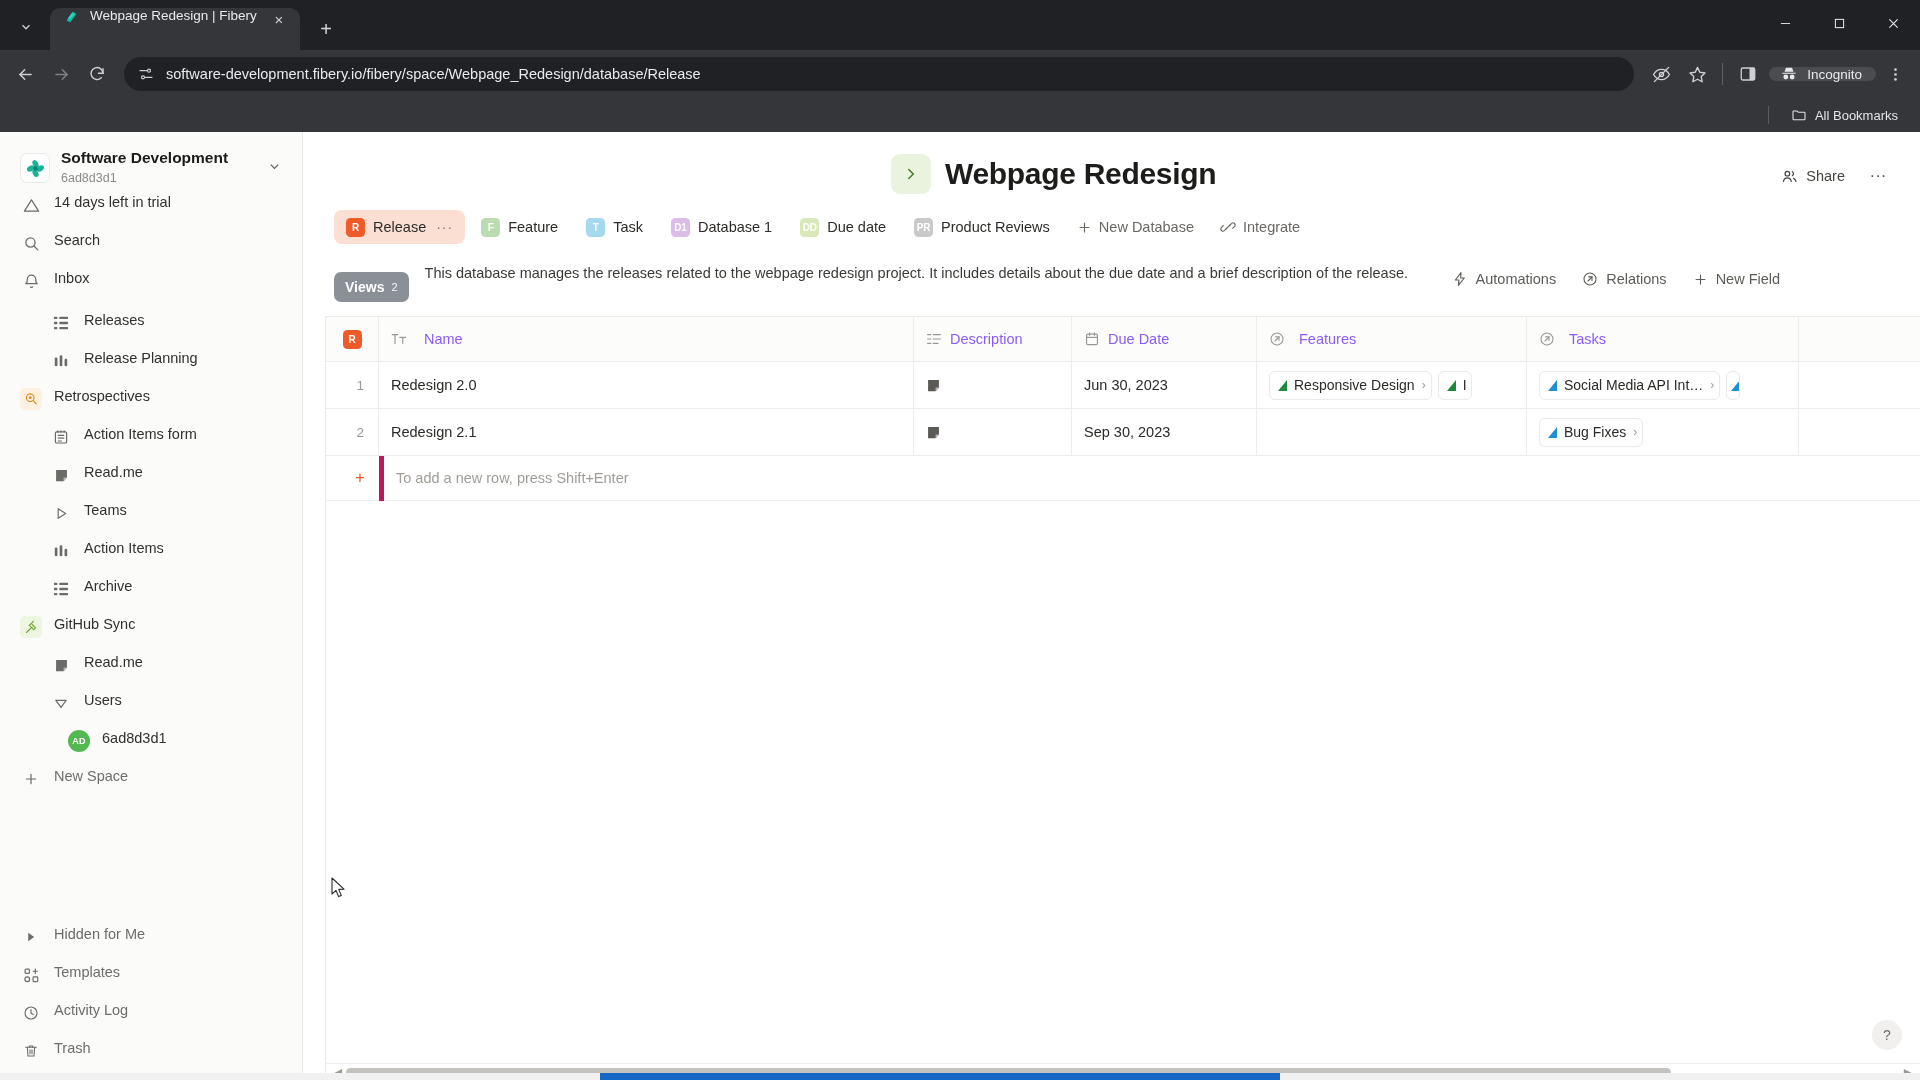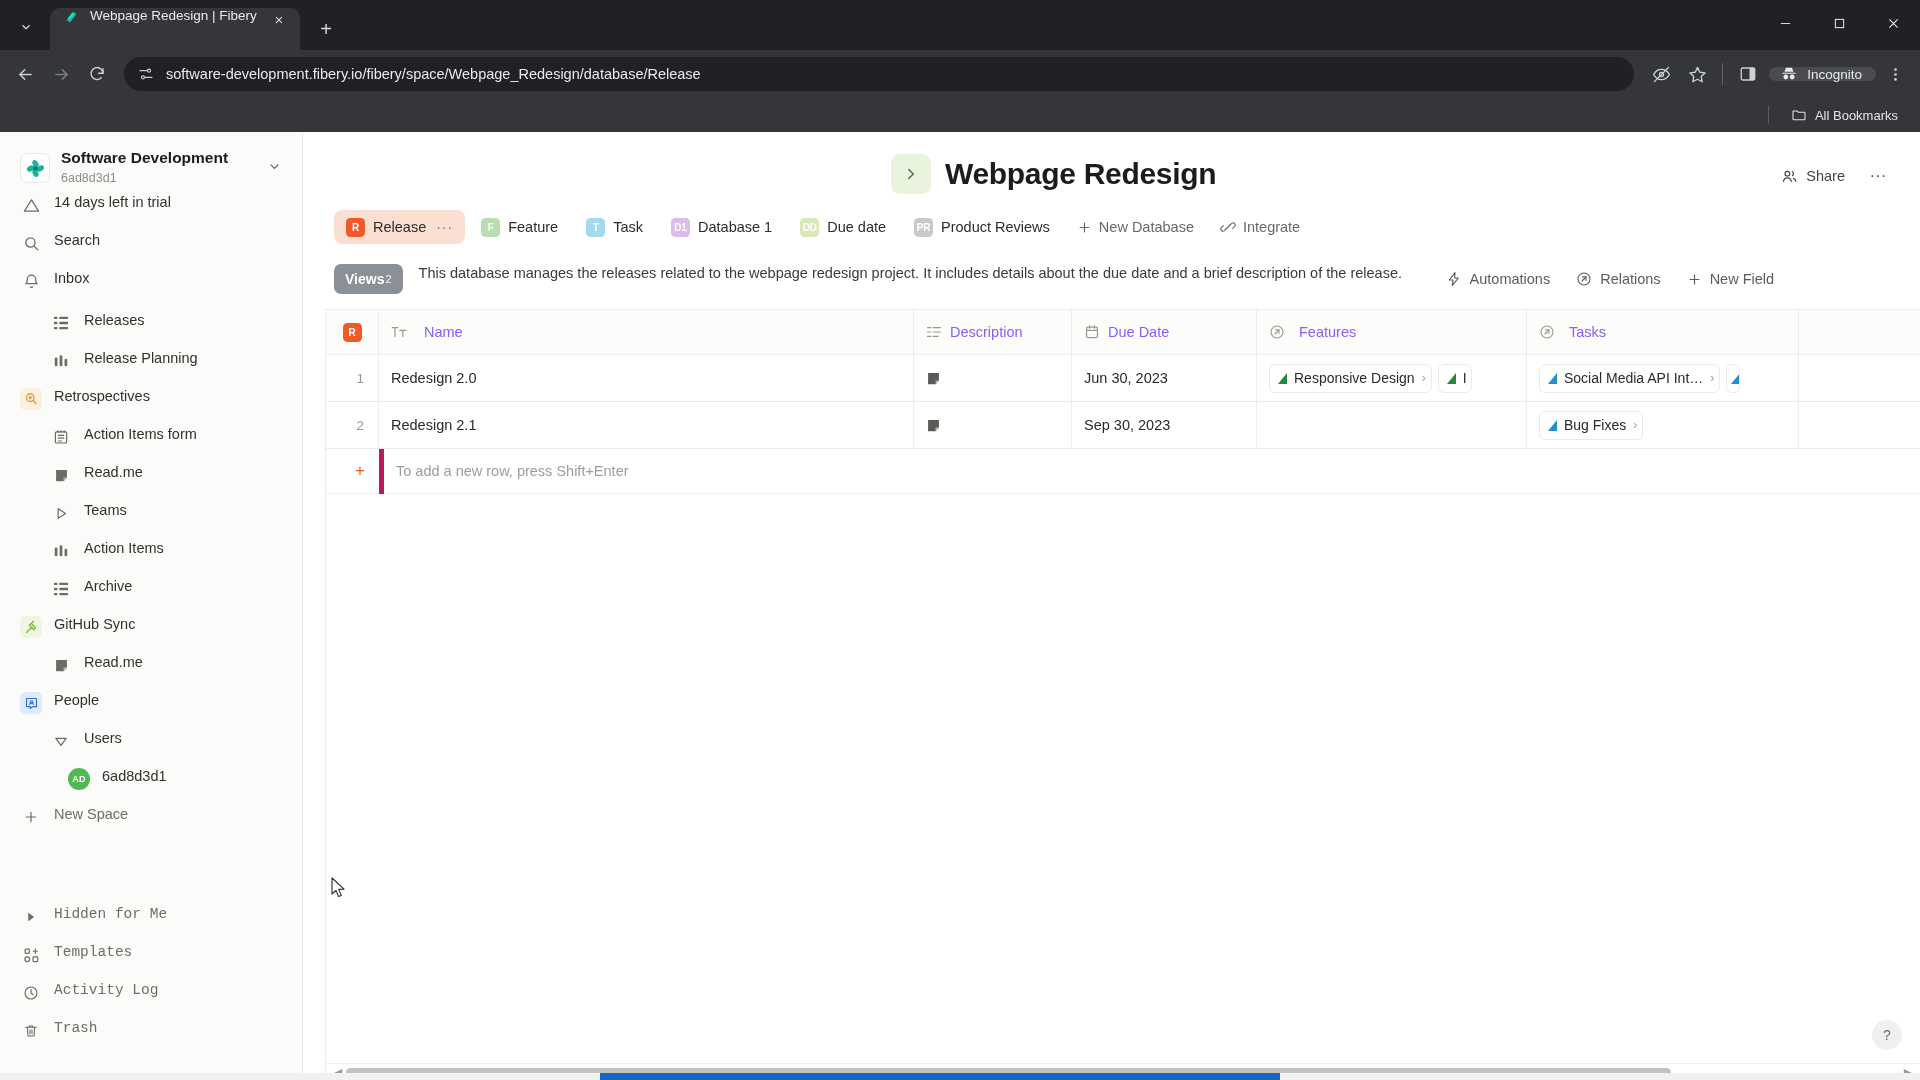--- a/index.html
+++ b/index.html
@@ -65,21 +65,21 @@
   .ws-chevron { color: #5e5e5a; flex: 0 0 auto; }
 
   .side-row { display: flex; align-items: flex-start; gap: 12px; height: 38px; padding: 0 10px 0 14px; margin: 0 6px;
               border-radius: 6px; font-size: 14.5px; color: #33312e; cursor: default; }
   .side-ico { width: 22px; height: 22px; flex: 0 0 22px; display: flex; align-items: center; justify-content: center; color: #6b6b67; }
   .side-ico.boxed { border-radius: 5px; }
   .side-label { white-space: nowrap; overflow: hidden; text-overflow: ellipsis; }
   .indent-1 { padding-left: 44px; }
   .indent-2 { padding-left: 62px; }
   .sidebar-scroll { flex: 1; overflow: hidden; padding-top: 4px; }
-  .sidebar-bottom { padding-bottom: 22px; font-family: Liberation Mono, monospace; }
+  .sidebar-bottom { padding-bottom: 2px; }
   .side-row.muted { color: #6d6d69; }
   .avatar-ad { width: 22px; height: 22px; border-radius: 50%; background: #52b950; color: #fff;
                font-size: 9px; font-weight: 700; display: flex; align-items: center; justify-content: center; letter-spacing: .3px; }
 
   
   .main { flex: 1; min-width: 0; display: flex; flex-direction: column; background: #fff; padding-left: 22px; position: relative; }
 
   .main-head { display: flex; align-items: flex-start; padding: 22px 26px 0 12px; }
   .title-wrap { display: flex; align-items: center; gap: 14px; flex: 1; min-width: 0; justify-content: center; }
   .db-emoji { width: 40px; height: 40px; border-radius: 9px; background: #e9f3de; display: flex; align-items: center; justify-content: center; flex: 0 0 40px; color: #4f7a2a; }
@@ -93,21 +93,21 @@
   .db-tab { display: flex; align-items: center; gap: 8px; height: 34px; padding: 0 12px; border-radius: 8px; font-size: 14.5px; color: #2d2c29; white-space: nowrap; }
   .db-tab.active { background: #fbdfd3; }
   .db-badge { width: 19px; height: 19px; border-radius: 4.5px; font-size: 10px; font-weight: 700; color: #fff;
               display: flex; align-items: center; justify-content: center; flex: 0 0 19px; letter-spacing: -0.2px; }
   .db-tab .ellip { color: #80746d; font-size: 14px; margin-left: 2px; letter-spacing: 1px; }
   .db-add { display: flex; align-items: center; gap: 7px; height: 34px; padding: 0 11px; border-radius: 8px; font-size: 14.5px; color: #6a6863; white-space: nowrap; }
 
   
   .desc-band { display: flex; align-items: flex-start; padding: 18px 26px 14px 9px; gap: 16px; }
   .views-pill { background: #8b8f96; color: #fff; border-radius: 7px; height: 30px; display: inline-flex;
-                align-items: center; gap: 1px; padding: 0 11px; font-size: 14px; font-weight: 700; flex: 0 0 auto; margin-top: 2px; }
+                align-items: center; gap: 7px; padding: 0 11px; font-size: 14px; font-weight: 700; flex: 0 0 auto; margin-top: 10px; }
   .views-count { font-size: 11px; font-weight: 400; opacity: .92; }
   .desc-text { flex: 1; font-size: 14.5px; color: #3c3a36; line-height: 1.55; max-width: 1000px; }
   .band-actions { display: flex; align-items: center; gap: 4px; flex: 0 0 auto; margin-top: 1px; }
   .band-btn { display: flex; align-items: center; gap: 8px; height: 32px; padding: 0 11px; border-radius: 6px; font-size: 14.5px; color: #5e5c57; white-space: nowrap; }
 
   
   .grid-wrap { flex: 1; display: flex; flex-direction: column; border-top: 1px solid #ececea; border-left: 1px solid #ececea; overflow: hidden; position: relative; }
   .grid-row { display: flex; height: 47px; border-bottom: 1px solid #ececea; background: #fff; }
   .grid-row.header { background: #fcfcfb; height: 45px; }
   .cell { display: flex; align-items: center; padding: 0 12px; border-right: 1px solid #ececea; font-size: 14.5px; color: #2c2a27; overflow: hidden; flex: 0 0 auto; }
@@ -420,30 +420,20 @@
         </div>
         <div class="side-row indent-1">
           <span class="side-ico">
             <svg width="15" height="15" viewBox="0 0 18 18" fill="currentColor">
                 <path d="M2.5 2.5h13v9l-4 4.5h-9z"></path>
                 <path d="M11.5 16v-4.5h4.5z" fill="#b6b6b2"></path>
               </svg>
           </span>
           <span class="side-label">Read.me</span>
         </div>
-        <div class="side-row">
-          <span class="side-ico boxed" style="background:#dfeafc;color:#2f6fd0;">
-            <svg width="15" height="15" viewBox="0 0 24 24" fill="none" stroke="currentColor" stroke-width="1.8" stroke-linejoin="round">
-                <path d="M4 4h16v13h-6l-4 3v-3H4z"></path>
-                <circle cx="12" cy="9.5" r="2"></circle>
-                <path d="M8.6 14c.5-1.8 1.8-2.6 3.4-2.6s2.9.8 3.4 2.6"></path>
-              </svg>
-          </span>
-          <span class="side-label">People</span>
-        </div>
         <div class="side-row indent-1">
           <span class="side-ico">
             <svg width="16" height="16" viewBox="0 0 18 18" fill="none" stroke="currentColor" stroke-width="1.4" stroke-linejoin="round">
                 <path d="M3.2 6h11.6L9 14z"></path>
               </svg>
           </span>
           <span class="side-label">Users</span>
         </div>
         <div class="side-row indent-2">
           <span class="avatar-ad">AD</span>

